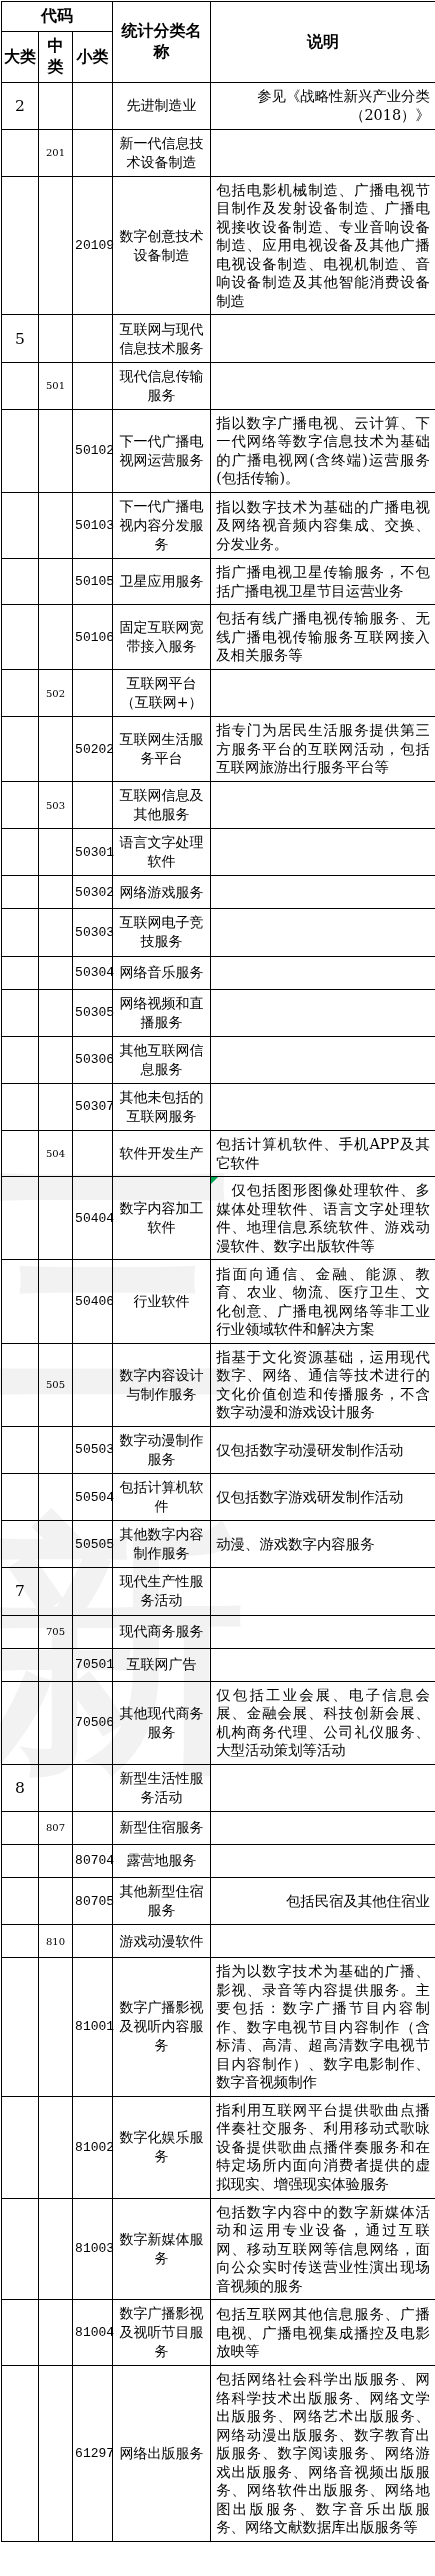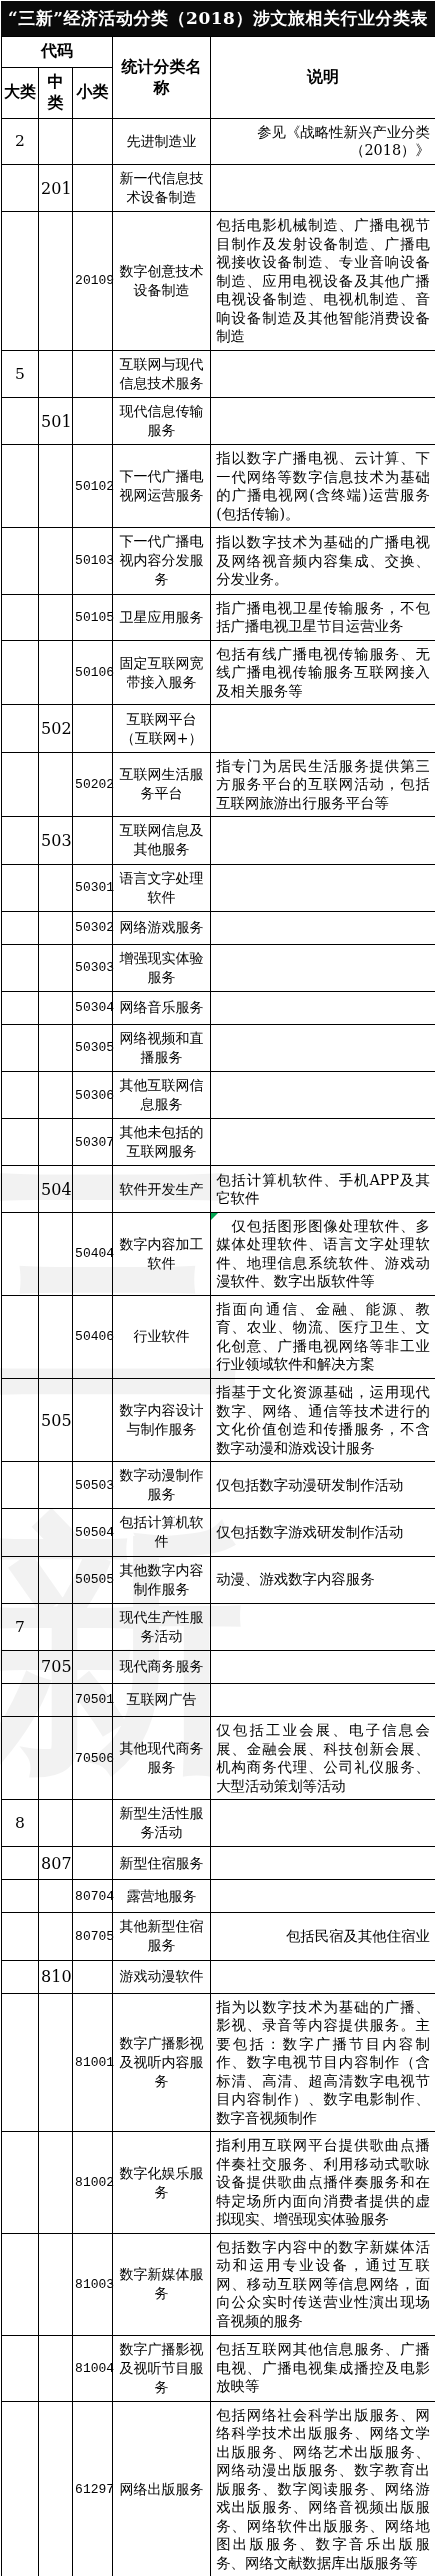--- a/index.html
+++ b/index.html
@@ -73,21 +73,21 @@
     min-height:33px;
   }
   tr.data-row{height:33px;}
   td.code{
     text-align:center;
     white-space:nowrap;
     font-size:14.4px;
     overflow:visible;
   }
   td.l1{font-size:15.5px;}
-  td.l2{font-size:16px;}
+  td.l2{font-size:10px;}
   td.l3{font-size:13px;font-family:Liberation Mono, monospace;}
   td.name{
     text-align:center;
     font-size:14px;
     line-height:19px;
     padding:4.1px 1.5px;
   }
   td.desc{
     font-size:14.4px;
     line-height:18.5px;
@@ -106,21 +106,20 @@
     border-top:7.2px solid var(--green);
     border-right:7.2px solid transparent;
   }
 </style>
 </head>
 <body>
 
 <div class="page">
   <div class="watermark">三新</div>
 
-  <div class="title-band">“三新”经济活动分类（2018）涉文旅相关行业分类表</div>
 
   <table>
     <colgroup>
       <col class="c1">
         <col class="c2">
         <col class="c3">
         <col class="c4">
         <col class="c5">
     </colgroup>
     <thead>
@@ -245,21 +244,21 @@
     <td class="code l2"></td>
     <td class="code l3">50302</td>
     <td class="name">网络游戏服务</td>
     <td class="desc"></td>
   </tr>
 
   <tr class="data-row">
     <td class="code l1"></td>
     <td class="code l2"></td>
     <td class="code l3">50303</td>
-    <td class="name">增强现实体验服务</td>
+    <td class="name">互联网电子竞技服务</td>
     <td class="desc"></td>
   </tr>
 
   <tr class="data-row">
     <td class="code l1"></td>
     <td class="code l2"></td>
     <td class="code l3">50304</td>
     <td class="name">网络音乐服务</td>
     <td class="desc"></td>
   </tr>

